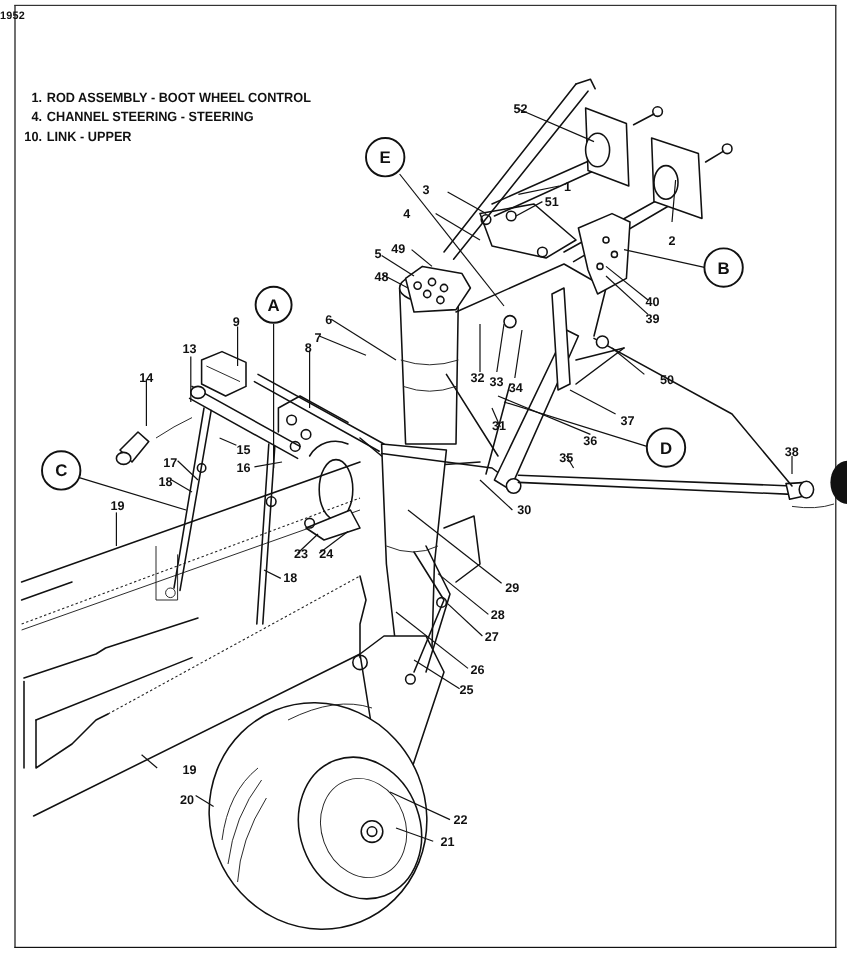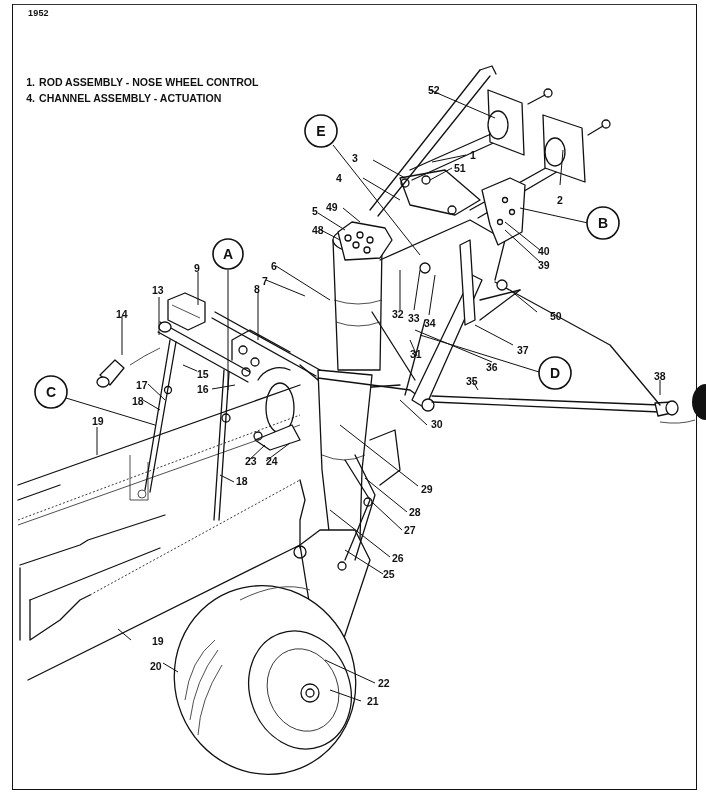--- a/index.html
+++ b/index.html
@@ -1,43 +1,44 @@
 <!DOCTYPE html>
 <html><head>
 <meta charset="utf-8">
 <style>
   html, body { margin:0; padding:0; background:#ffffff; }
   body { width:706px; height:798px; position:relative; overflow:hidden;
          font-family:"Liberation Sans", "DejaVu Sans", sans-serif; color:#111; }
   #frame { position:absolute; left:12px; top:4px; width:685px; height:786px;
            border-left:1.5px solid #111; border-right:1.5px solid #111;
            border-top:1px solid #333; border-bottom:1.5px solid #111; box-sizing:border-box; }
-  #fig-num { position:absolute; left:28px; top:8px; font-size:9px; font-weight:bold; letter-spacing:0.2px; }
+  #fig-num { position:absolute; left:0; top:8px; font-size:9px; font-weight:bold; letter-spacing:0.2px; }
   #legend { position:absolute; left:18px; top:74px; list-style:none; margin:0; padding:0; }
   #legend li { font-size:10.6px; font-weight:bold; line-height:16.1px; white-space:nowrap; transform:scaleY(1.05); }
   #legend li .num { display:inline-block; width:17px; text-align:right; margin-right:4px; }
   svg#drawing { position:absolute; left:0; top:0; }
   .ln { fill:none; stroke:#111; stroke-width:1.3; stroke-linecap:round; stroke-linejoin:round; }
   .thin { fill:none; stroke:#222; stroke-width:0.8; }
   .leader { fill:none; stroke:#111; stroke-width:1; }
   .fillw { fill:#fff; stroke:#111; stroke-width:1.3; stroke-linejoin:round; }
   .callout { font-size:10.5px; font-weight:bold; fill:#111; font-family:"Liberation Sans", sans-serif; }
   .detail-circle { fill:#fff; stroke:#111; stroke-width:1.6; }
   .detail-label { font-size:14px; font-weight:bold; fill:#111; text-anchor:middle; dominant-baseline:central; font-family:"Liberation Sans", sans-serif; }
   .chain { fill:none; stroke:#222; stroke-width:0.9; stroke-dasharray:2 2; }
 </style>
 </head>
 <body>
 
 <div id="frame"></div>
 <div id="fig-num">1952</div>
 
 <ul id="legend">
-  <li><span class="num">1.</span><span>ROD ASSEMBLY - NOSE WHEEL CONTROL</span></li>
-  <li><span class="num">4.</span><span>CHANNEL ASSEMBLY - ACTUATION</span></li>
+  <li><span class="num">1.</span><span>ROD ASSEMBLY - BOOT WHEEL CONTROL</span></li>
+  <li><span class="num">4.</span><span>CHANNEL STEERING - STEERING</span></li>
+  <li><span class="num">10.</span><span>LINK - UPPER</span></li>
 </ul>
 
 <svg id="drawing" width="706" height="798" viewBox="0 0 706 798">
 
   <path d="M706 384 A14 18 0 0 0 706 420 Z" fill="#111"></path>
 
   <g>
     <path class="ln" d="M18 485 L300 385"></path>
     <path class="ln" d="M18 500 L60 485"></path>
     <path class="chain" d="M18 520 L300 415"></path>

